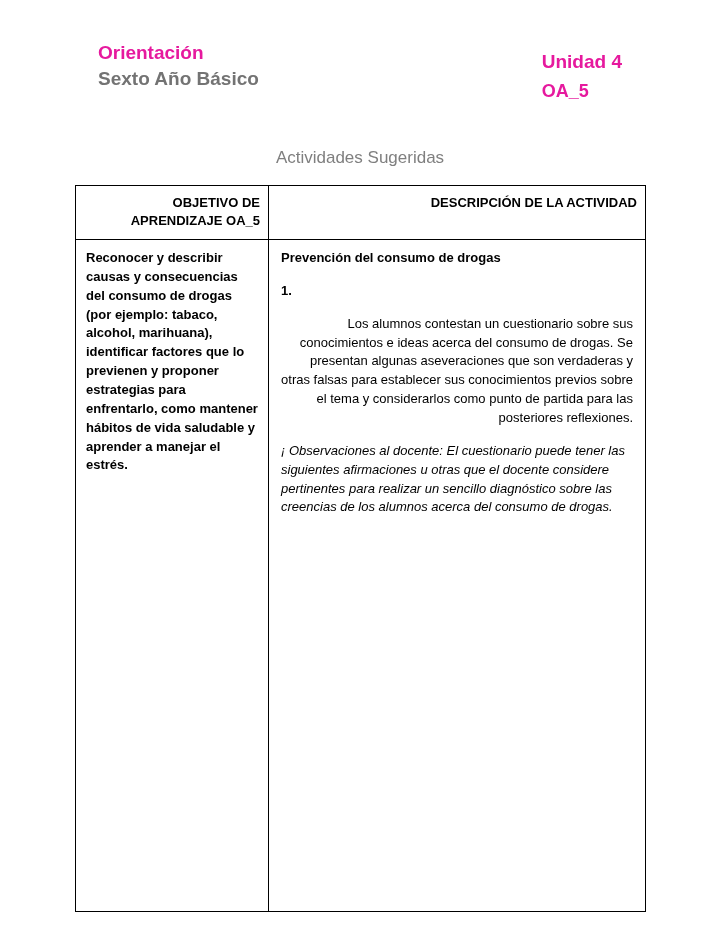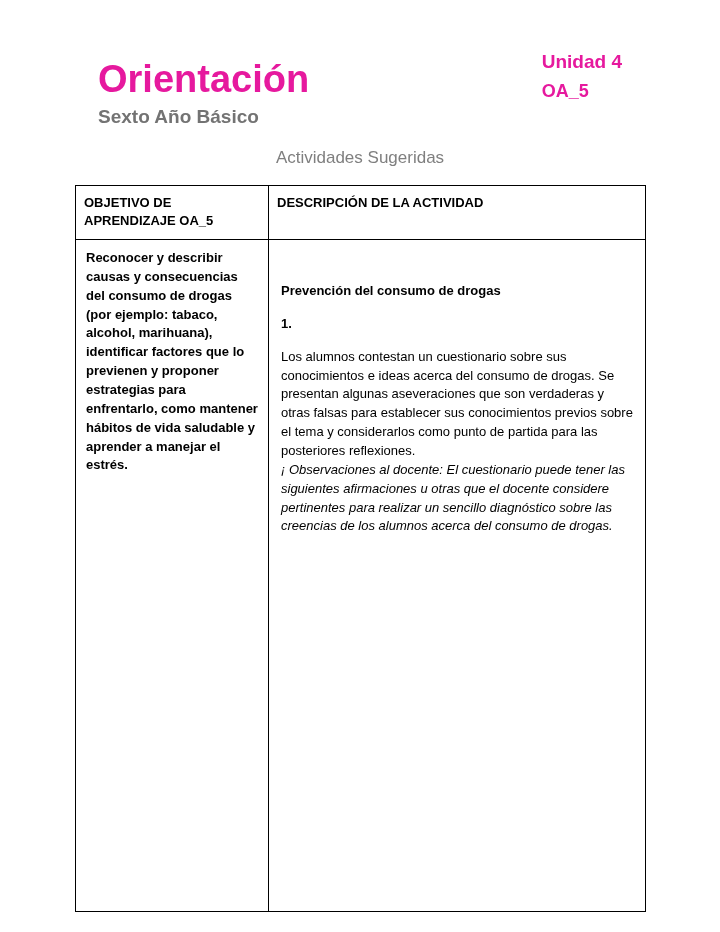--- a/index.html
+++ b/index.html
@@ -19,25 +19,24 @@
   .header {
     position: absolute;
     top: 42px;
     left: 98px;
     right: 98px;
     display: flex;
     justify-content: space-between;
     align-items: flex-start;
   }
   .header-left .doc-title {
-    font-size: 38px;
+    font-size: 19px;
     font-weight: bold;
     color: #e6199e;
     line-height: 1.15;
-    margin-top: 16px;
   }
   .header-left .doc-subtitle {
     font-size: 19px;
     font-weight: bold;
     color: #737373;
     margin-top: 4px;
   }
   .header-right {
     text-align: left;
     padding-top: 8px;
@@ -78,42 +77,43 @@
     vertical-align: top;
     font-size: 13px;
   }
   .col-objective { width: 193px; }
   .col-description { width: 377px; }
   .activity-table th {
     font-weight: bold;
     padding: 8px 8px 10px 8px;
     line-height: 1.35;
   }
-  th.obj-header { text-align: left; }
-  th.desc-header { text-align: left; vertical-align: top; padding-top: 8px; }
+  th.obj-header { text-align: right; }
+  th.desc-header { text-align: right; vertical-align: top; padding-top: 8px; }
   .activity-table td { height: 672px; }
   td.objective-cell {
     padding: 9px 10px;
     font-weight: bold;
     line-height: 1.45;
   }
   td.description-cell {
     padding: 9px 12px;
     line-height: 1.45;
   }
   .activity-title {
     font-weight: bold;
     margin-bottom: 14px;
-    margin-top: 33px;
   }
   .activity-number {
     font-weight: bold;
     margin-bottom: 14px;
   }
   .activity-paragraph {
+    margin-bottom: 14px;
+    text-align: right;
   }
   .teacher-note {
     font-style: italic;
   }
   .teacher-note .note-label {
     font-weight: normal;
   }
 </style>
 </head>
 <body>

